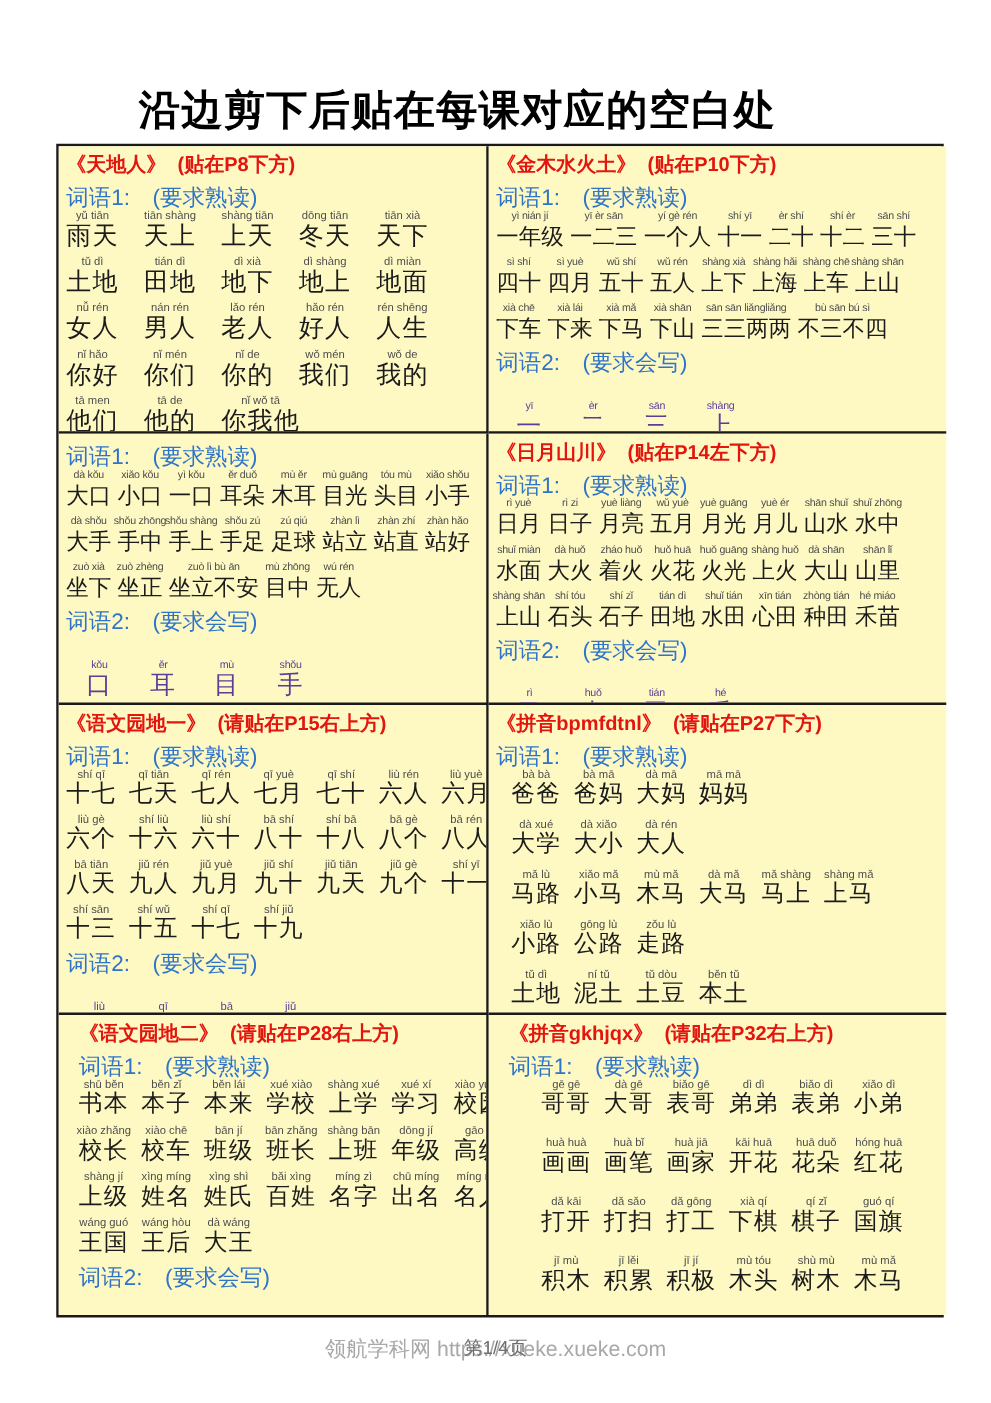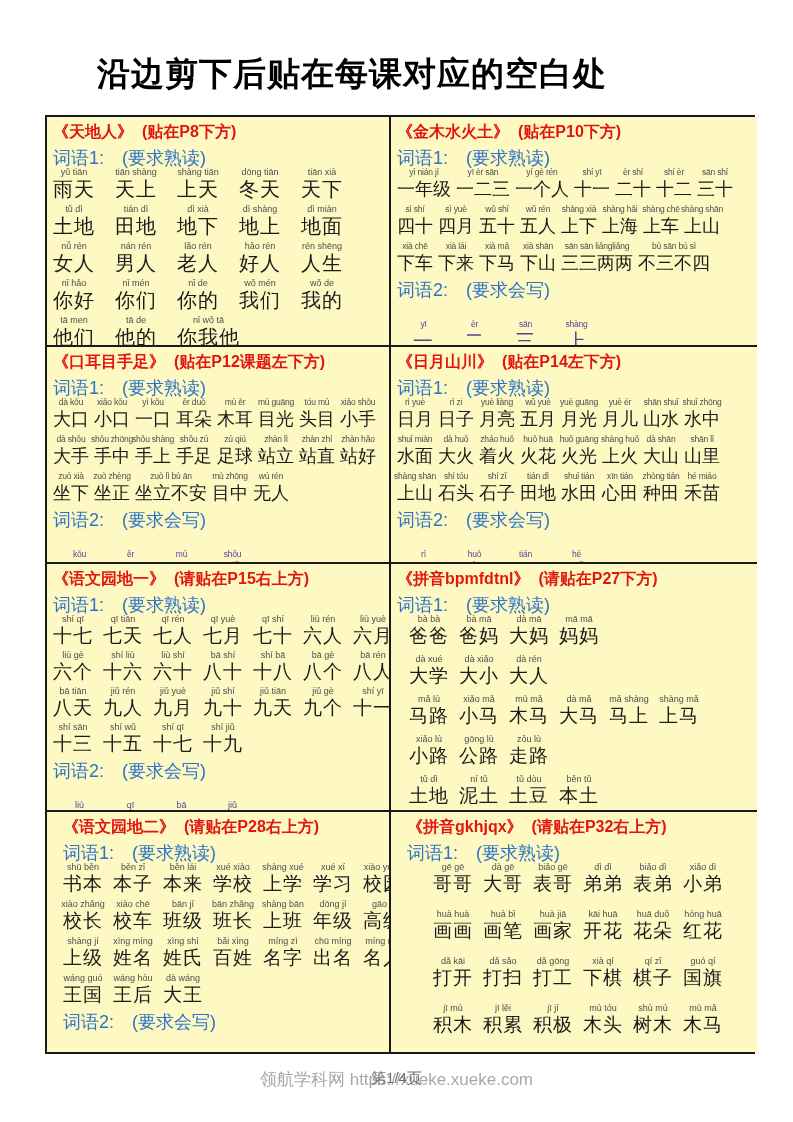--- a/index.html
+++ b/index.html
@@ -5,21 +5,21 @@
   :root{
     --red:#e3150f; --blue:#2e74c9; --pyc:#4d4d4d; --ink:#1b1b1b;
     --purple:#5c3d98; --fgray:#a8a8a8; --fpgray:#6f6f6f; --border:#1a1a1a;
   }
   html,body{margin:0;padding:0;}
   body{
     width:793px;height:1122px;background:#ffffff;position:relative;
     font-family:"Liberation Sans","DejaVu Sans",sans-serif;overflow:hidden;
   }
   .page-title{
-    position:absolute;top:50px;left:0;width:700px;margin:2px;text-align:center;
+    position:absolute;top:50px;left:0;width:700px;margin:16px;text-align:center;
     font-family:"Liberation Serif","DejaVu Serif",serif;font-weight:700;
     font-size:33px;letter-spacing:1px;color:#000;
   }
   .grid{
     position:absolute;left:45px;top:115px;width:710px;
     display:grid;grid-template-columns:344px 366px;
     grid-template-rows:230px 217px 248px 240px;
     border:2px solid var(--border);box-sizing:border-box;
   }
   .cell{
@@ -281,21 +281,20 @@
           <span class="py">sān</span>
           <span class="zi">三</span>
         </span>
         <span class="word">
           <span class="py">shàng</span>
           <span class="zi">上</span>
         </span>
       </div>
     </section>
     <section class="cell cell-2 dense">
-      <div class="cell-head"><span>《口耳目手足》</span><span class="paste">(贴在P12课题左下方)</span></div>
       <div class="sub"><span>词语1:</span><span class="note">(要求熟读)</span></div>
       <div class="wrow">
         <span class="word">
           <span class="py">dà kǒu</span>
           <span class="zi">大口</span>
         </span>
         <span class="word">
           <span class="py">xiǎo kǒu</span>
           <span class="zi">小口</span>
         </span>

